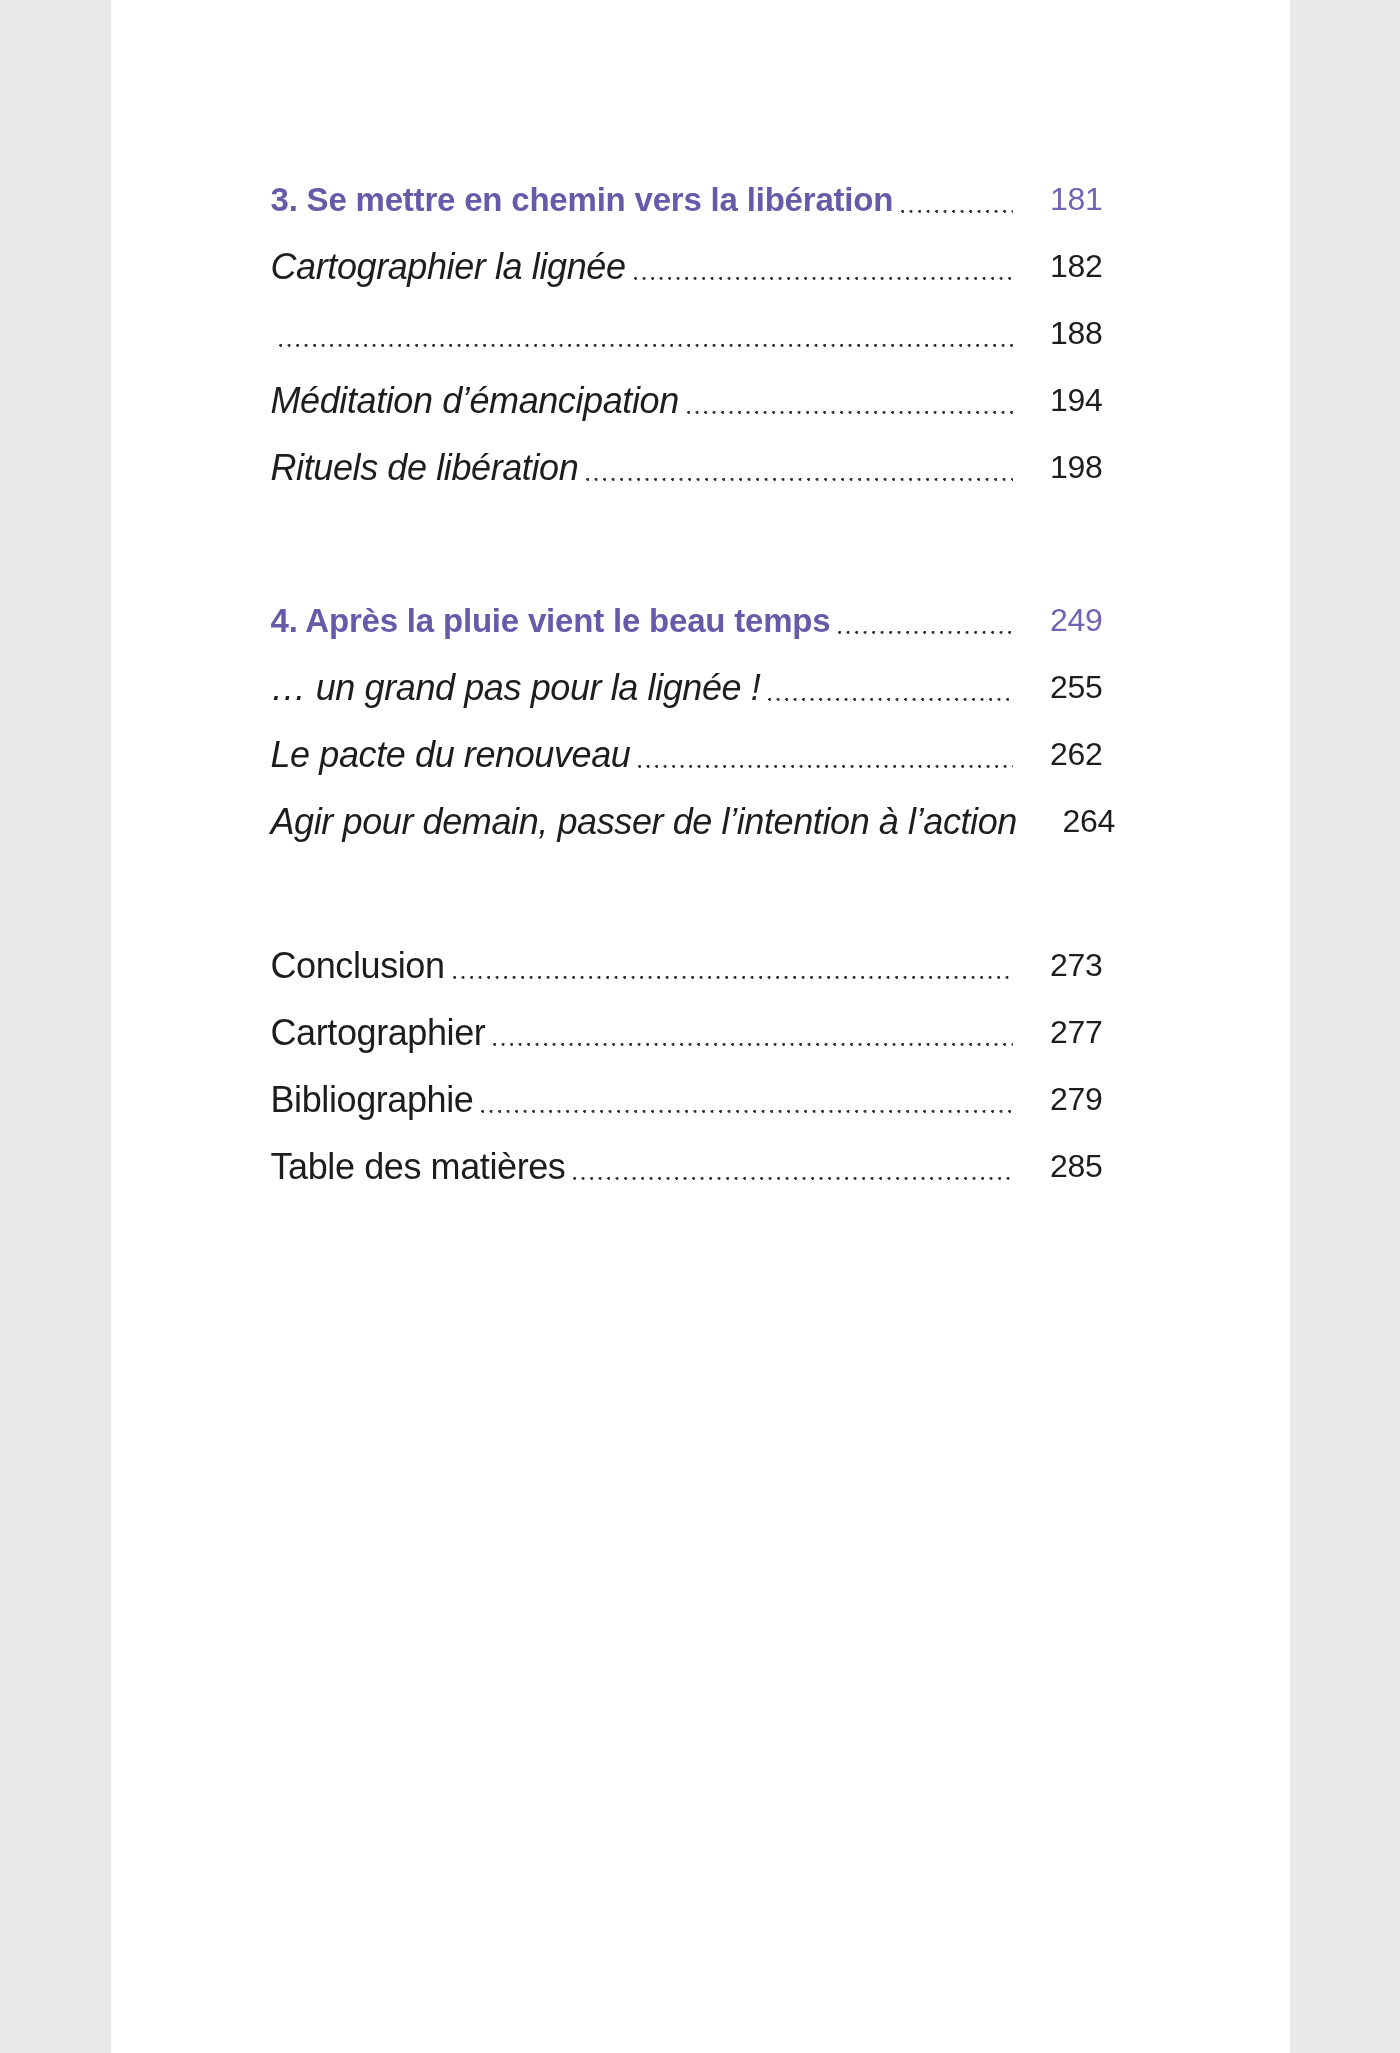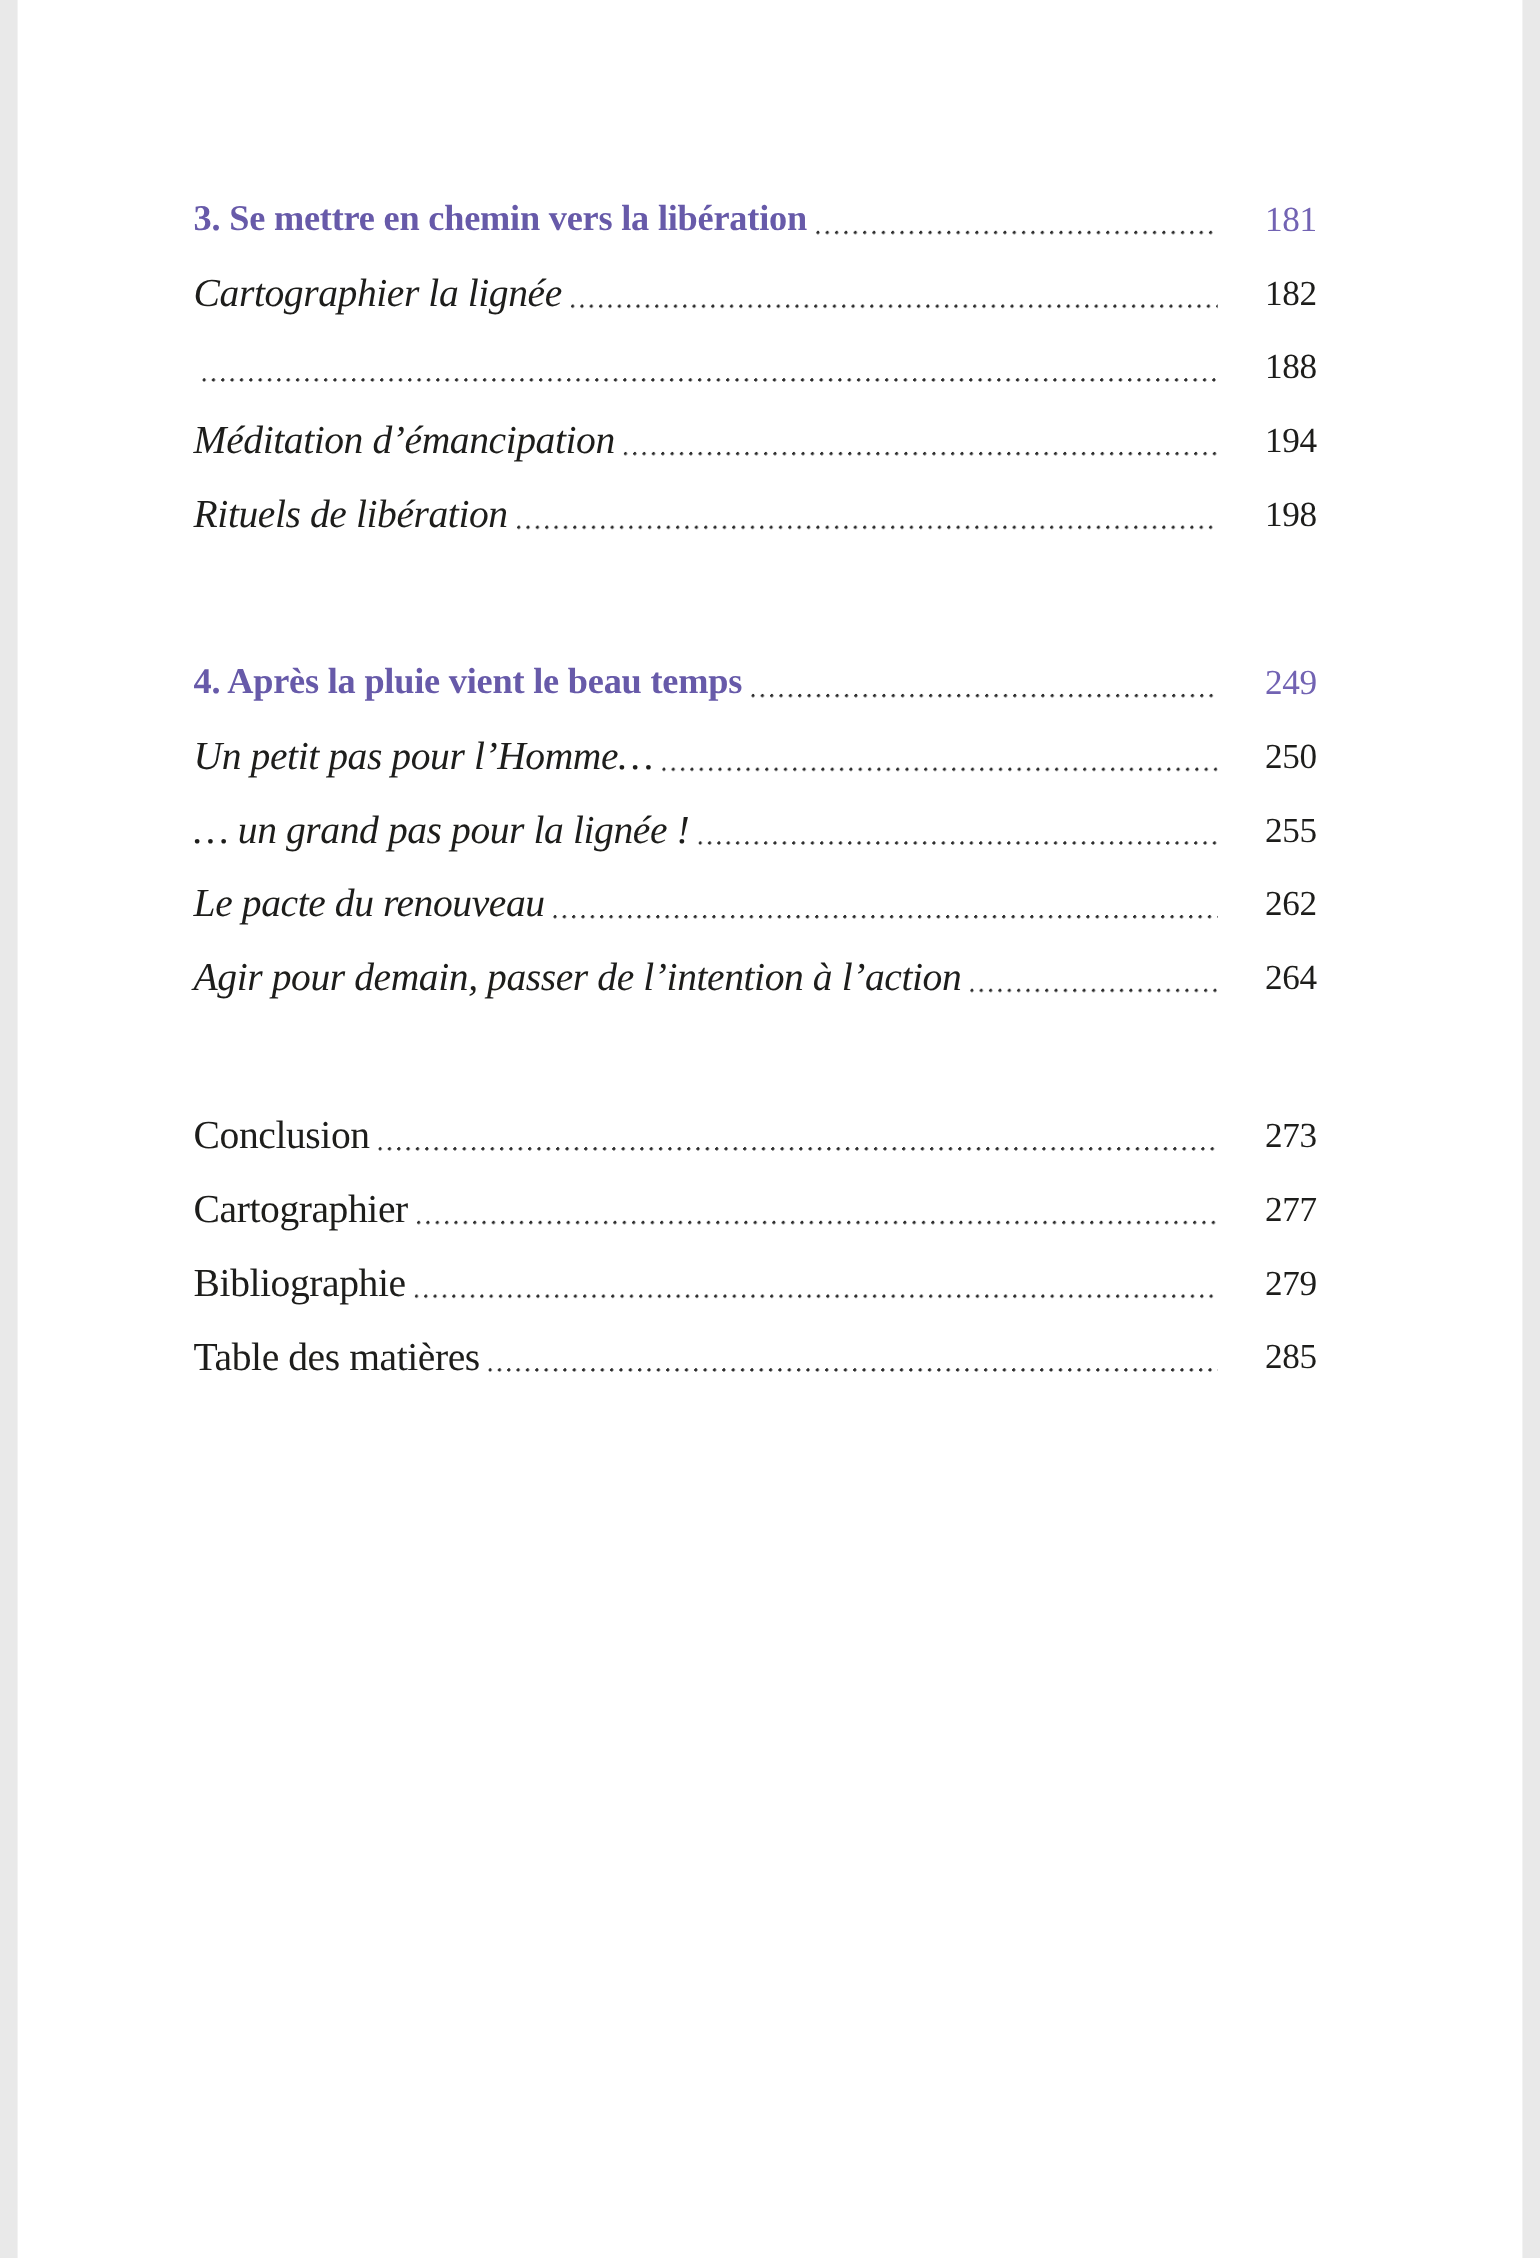--- a/index.html
+++ b/index.html
@@ -6,25 +6,25 @@
     --bg:#ffffff;
     --text:#1d1d1b;
     --accent:#675aa9;
     --accent-page:#7263b3;
     --dot:#2c2c2c;
   }
   *{margin:0;padding:0;box-sizing:border-box;}
   html,body{background:#e9e9e9;}
   .page{
     position:relative;
-    width:1368px;
+    width:1179px;
     height:2053px;
     margin:0 auto;
     background:var(--bg);
-    font-family:Liberation Serif, serif;
+    font-family:Liberation Sans, sans-serif;
     color:var(--text);
     padding:166px 187px 0 160px;
     overflow:hidden;
   }
   .toc-group{width:100%;}
   .toc-group.gap-large{margin-top:86px;}
   .toc-group.gap-medium{margin-top:77px;}
   .toc-row{
     display:flex;
     height:67px;
@@ -97,25 +97,20 @@
           <span class="toc-page">198</span>
         </div>
       </div>
       <div class="toc-group gap-large">
         <div class="toc-row chapter">
           <span class="toc-title">4. Après la pluie vient le beau temps</span>
           <span class="toc-leader"></span>
           <span class="toc-page">249</span>
         </div>
         <div class="toc-row sub">
-          <span class="toc-title">Un petit pas pour l’Homme…</span>
-          <span class="toc-leader"></span>
-          <span class="toc-page">250</span>
-        </div>
-        <div class="toc-row sub">
           <span class="toc-title">… un grand pas pour la lignée !</span>
           <span class="toc-leader"></span>
           <span class="toc-page">255</span>
         </div>
         <div class="toc-row sub">
           <span class="toc-title">Le pacte du renouveau</span>
           <span class="toc-leader"></span>
           <span class="toc-page">262</span>
         </div>
         <div class="toc-row sub">

